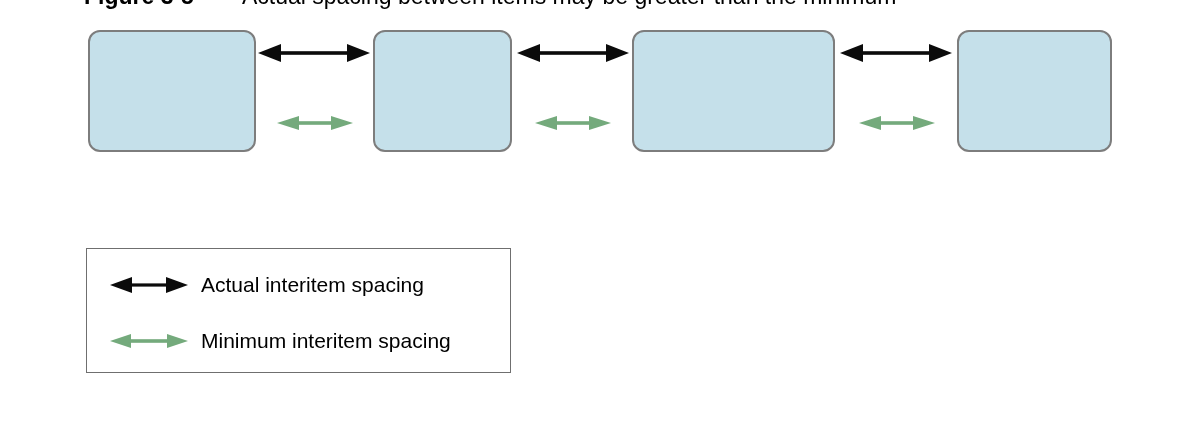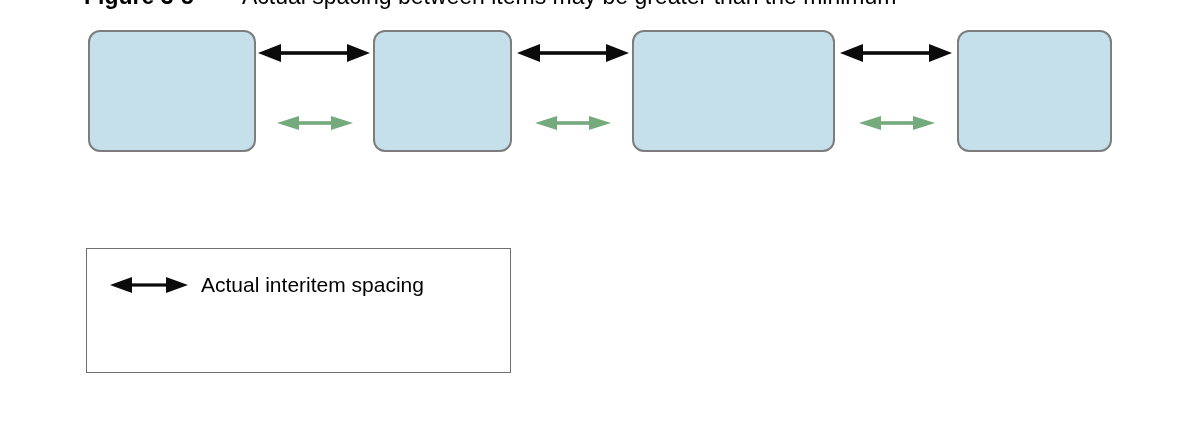--- a/index.html
+++ b/index.html
@@ -129,15 +129,23 @@
 
   <div class="legend">
     <div class="legend-row row1">
       <svg class="arrow-black" width="80" height="20" viewBox="0 0 80 20" style="color: var(--actual-arrow, #0b0b0b);">
         <polygon fill="currentColor" points="1,10 23,2 23,18"></polygon>
           <rect fill="currentColor" x="20" y="8.4" width="40" height="3.2"></rect>
           <polygon fill="currentColor" points="79,10 57,2 57,18"></polygon>
       </svg>
       <span class="legend-label">Actual interitem spacing</span>
     </div>
+    <div class="legend-row row2">
+      <svg class="arrow-green" width="80" height="20" viewBox="0 0 80 20" style="color: var(--minimum-arrow, #74AA7C);">
+        <polygon fill="currentColor" points="1,10 22,3 22,17"></polygon>
+          <rect fill="currentColor" x="19" y="8.2" width="42" height="3.6"></rect>
+          <polygon fill="currentColor" points="79,10 58,3 58,17"></polygon>
+      </svg>
+      <span class="legend-label">Minimum interitem spacing</span>
+    </div>
   </div>
 
 </div>
 
 </body></html>

